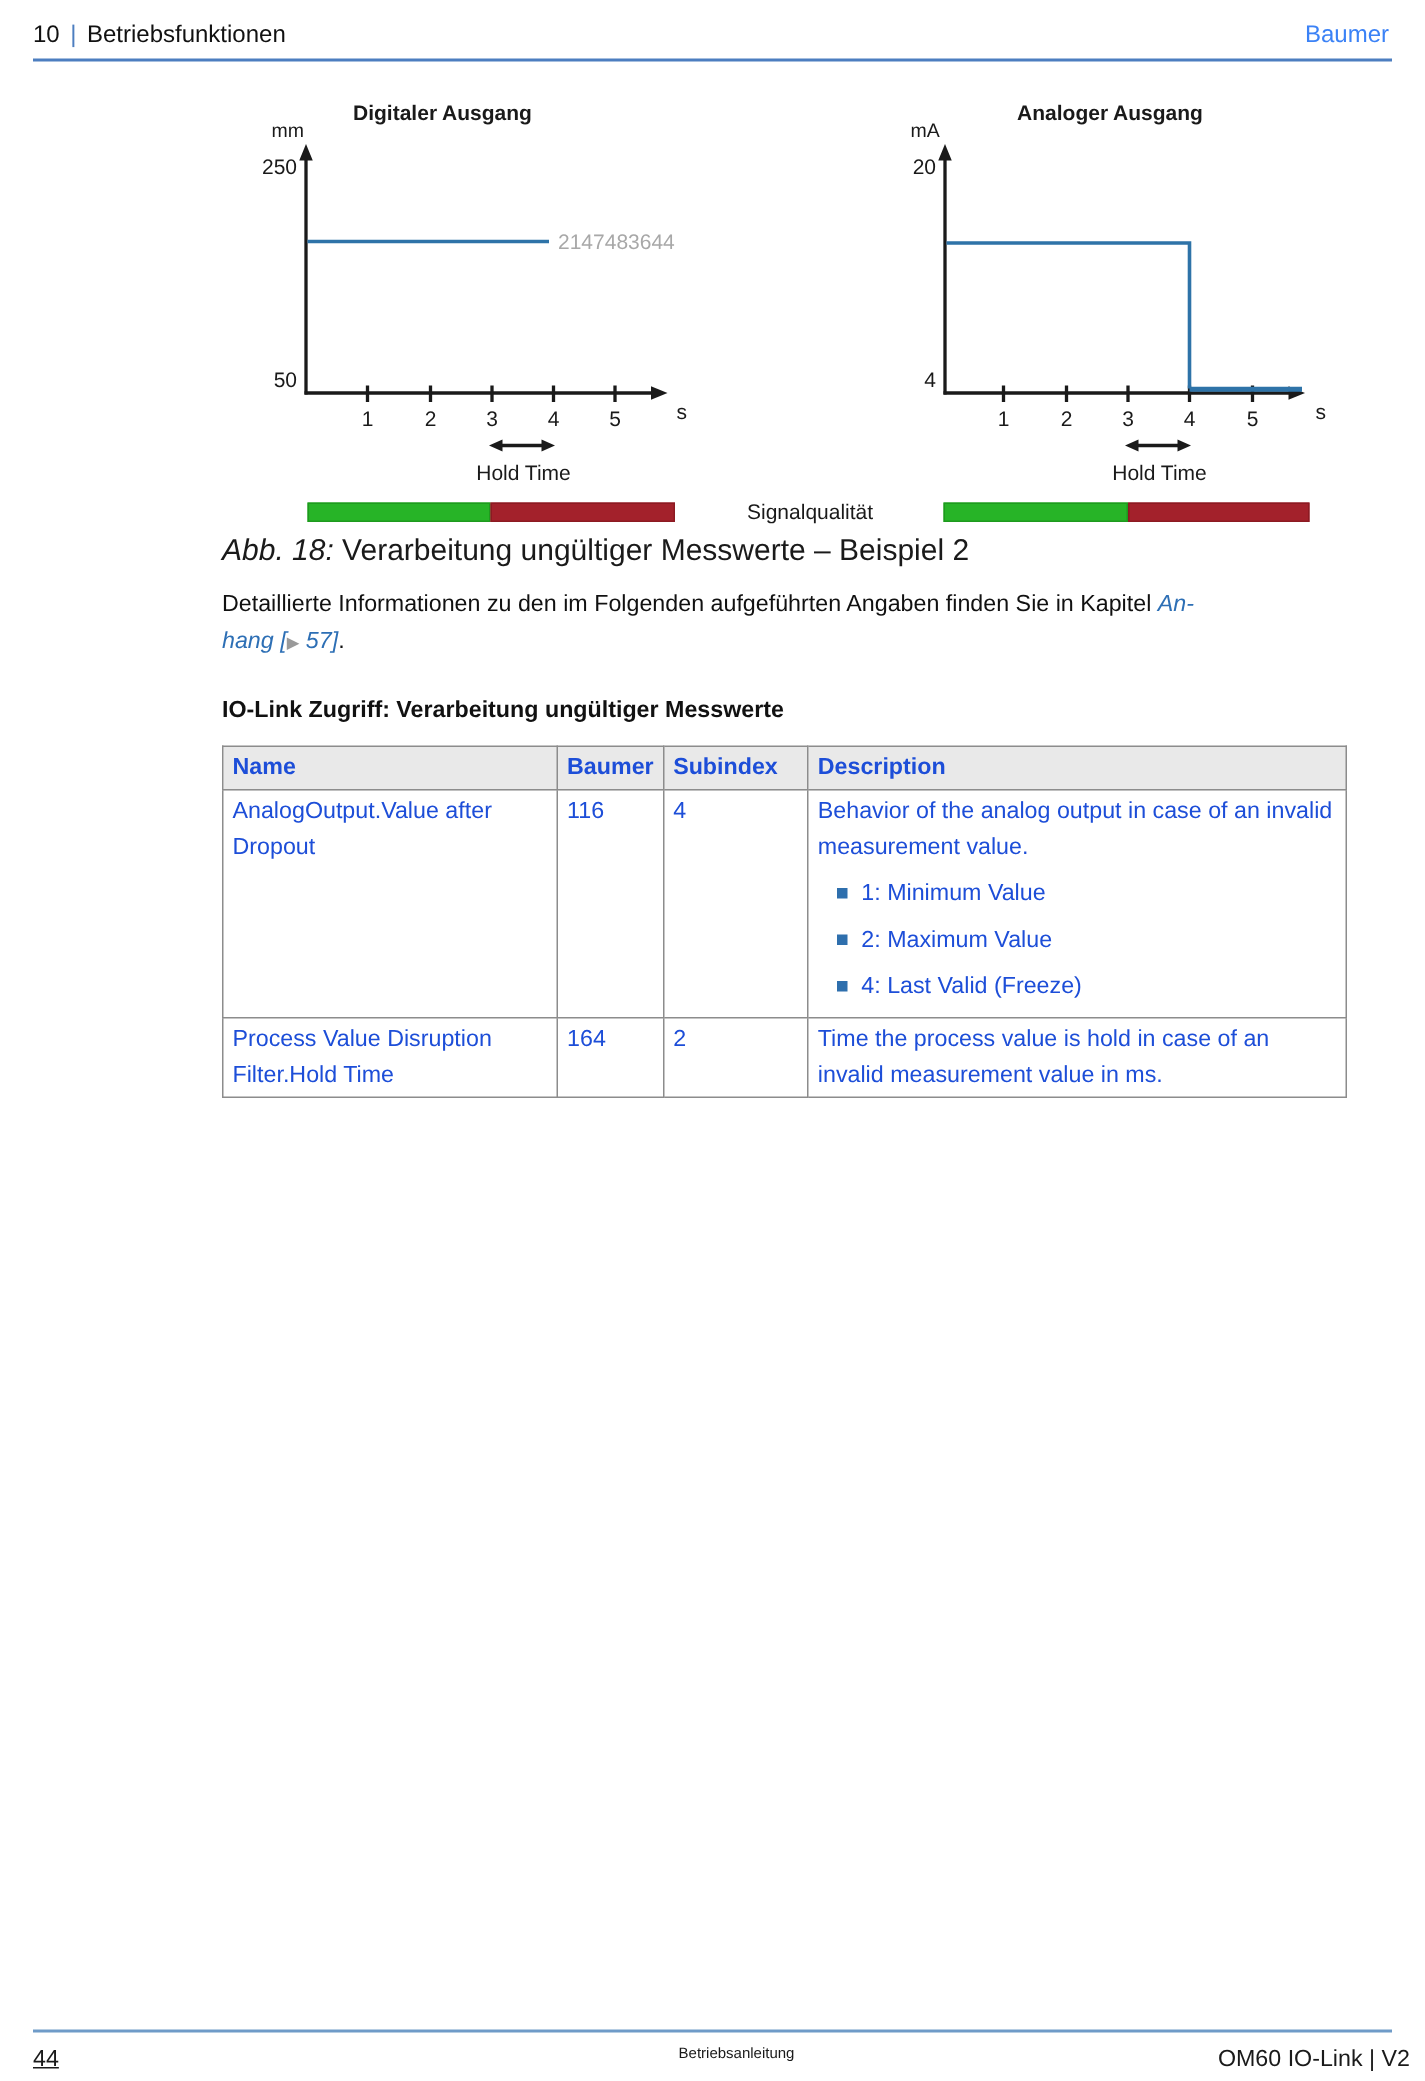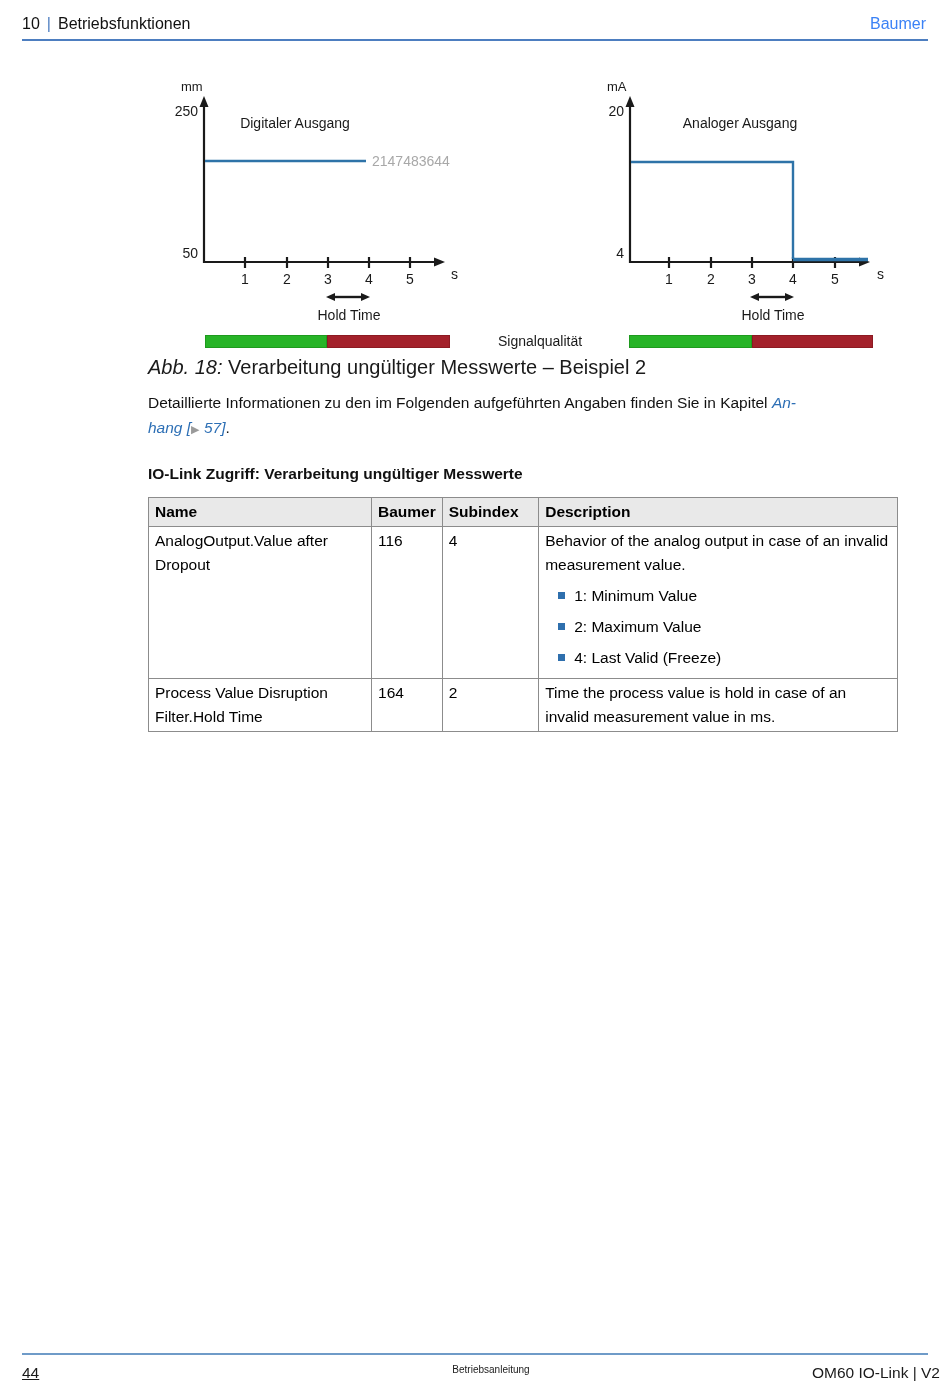--- a/index.html
+++ b/index.html
@@ -11,21 +11,21 @@
   .hdr-left { position:absolute; top:15px; left:22px; font-size:16px; color:#111; }
   .hdr-sep { color:#4d7ec0; padding:0 7px; }
   .hdr-right { position:absolute; top:15px; right:24px; font-size:16px; color:#3b82f6; }
   .hdr-rule { position:absolute; top:39px; left:22px; width:906px; height:2px; background:#4d7ec0; }
 
   
   .chart { position:absolute; top:60px; height:268px; }
   .chart-digital { left:150px; width:335px; }
   .chart-analog  { left:600px; width:325px; }
   .chart span { position:absolute; white-space:nowrap; }
-  .c-title { font-size:14px; font-weight:normal; transform:translateX(-50%);margin-top:48px; }
+  .c-title { font-size:14px; font-weight:bold; transform:translateX(-50%); }
   .c-unit  { font-size:13px; }
   .c-ymax, .c-ymin { font-size:14px; text-align:right; }
   .c-tick  { font-size:14px; transform:translateX(-50%); }
   .c-xunit { font-size:14px; }
   .c-linelabel { font-size:14px; color:#a8a8a8; }
   .c-hold { font-size:14px; transform:translateX(-50%); }
 
   
   .sq-bar { position:absolute; top:335px; height:13px; display:flex; }
   .sq-bar-left  { left:205px; width:245px; }
@@ -38,21 +38,21 @@
   .caption { position:absolute; top:356px; left:148px; font-size:20px; color:#1a1a1a; }
   .caption .cap-prefix { font-style:italic; }
 
   
   .para { position:absolute; top:390px; left:148px; width:790px; font-size:15.5px; line-height:25px; color:#111; }
   .para a { color:#2d6fb5; font-style:italic; text-decoration:none; }
   .para .link-arrow { color:#9a9a9a; font-style:normal; font-size:11px; }
 
   
   .tbl-heading { position:absolute; top:465px; left:148px; font-size:15.5px; font-weight:bold; color:#111; }
-  table.iol { position:absolute; top:497px; left:148px; width:750px; border-collapse:collapse; font-size:15.5px; line-height:24px; color:#000000; }
+  table.iol { position:absolute; top:497px; left:148px; width:750px; border-collapse:collapse; font-size:15.5px; line-height:24px; color:#1d4ed8; }
   table.iol th, table.iol td { border:1px solid #8c8c8c; padding:2px 6px; vertical-align:top; text-align:left; }
   table.iol th { background:#e9e9e9; font-weight:bold; height:28px; }
   .col-name{width:226px;} .col-index{width:58px;} .col-sub{width:97px;} .col-desc{width:369px;}
   td.desc p { margin:0; }
   .bullet { display:flex; margin:7px 0 0 13px; }
   .bullet:last-child { margin-bottom:6px; }
   .bullet-sq { flex:0 0 7px; width:7px; height:7px; background:#2e6fad; margin:8px 9px 0 0; }
 
   
   .ftr-rule { position:absolute; top:1353px; left:22px; width:906px; height:1.5px; background:#6f9bc8; }

